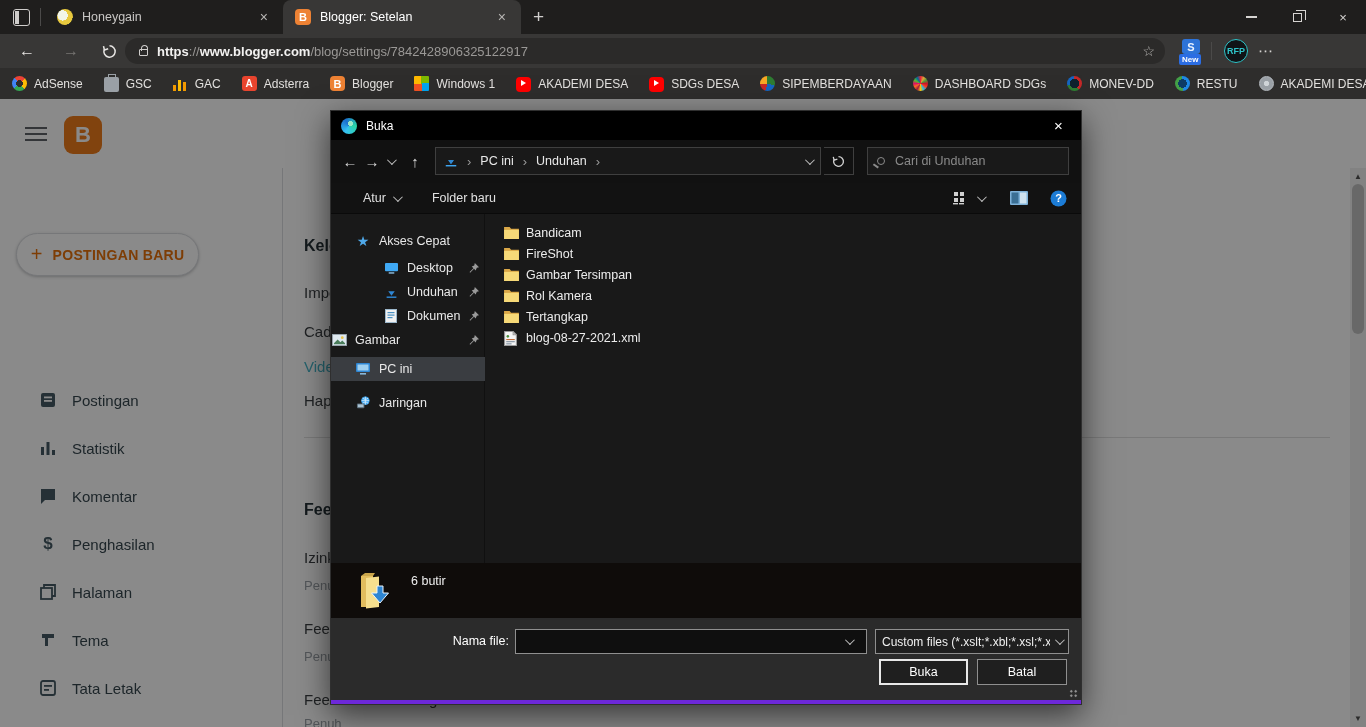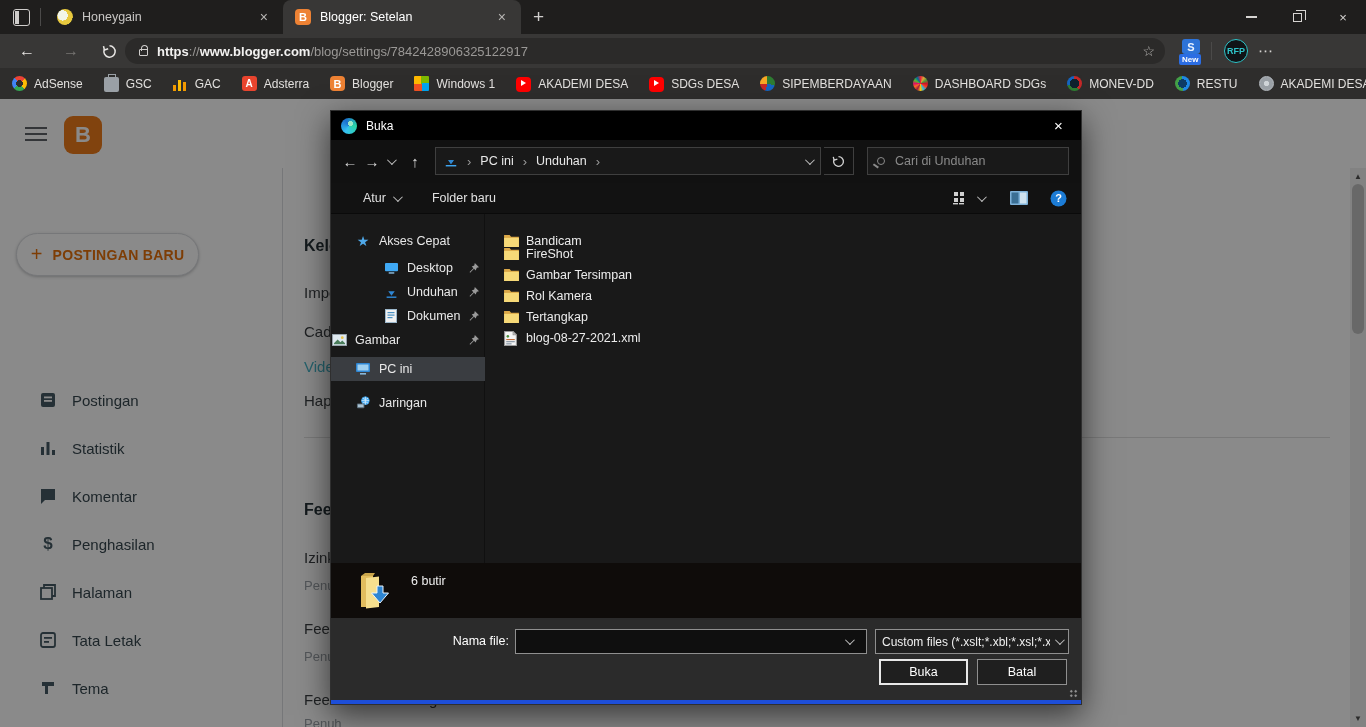--- a/index.html
+++ b/index.html
@@ -80,21 +80,21 @@
   .citem{position:absolute;font-size:15px;color:#3c4043;}
   .clink{color:#45b6c9;}
   .cgray{color:#9aa0a6;font-size:13px;}
   .cdivider{position:absolute;left:0;width:1026px;height:1px;background:#e0e0e0;}
   #pg-scroll{position:absolute;left:1350px;top:69px;width:16px;height:559px;background:#f1f1f1;}
   #pg-scroll .sa{position:absolute;left:0;width:16px;text-align:center;color:#505050;font-size:8px;}
   #pg-scroll .thumb{position:absolute;left:2px;top:16px;width:12px;height:150px;background:#c1c1c1;border-radius:6px;}
   #overlay{position:absolute;left:0;top:0;width:1366px;height:628px;background:rgba(0,0,0,0.46);}
 
   
-  #dlg{position:absolute;left:330px;top:110px;width:752px;height:595px;background:#1d4ed8;border:1px solid #2f2f2f;box-shadow:0 10px 30px rgba(0,0,0,.6);color:#e8e8e8;font-size:13px;}
+  #dlg{position:absolute;left:330px;top:110px;width:752px;height:595px;background:#6d28d9;border:1px solid #2f2f2f;box-shadow:0 10px 30px rgba(0,0,0,.6);color:#e8e8e8;font-size:13px;}
   #dlg-title{position:absolute;left:0;top:0;width:750px;height:29px;background:#000;display:flex;align-items:center;}
   .edge-ic{width:16px;height:16px;border-radius:50%;background:radial-gradient(circle at 60% 35%,#9be8c8 0 18%,transparent 19%),conic-gradient(from 210deg,#35c1f1,#1b6fd0,#2bd6a6,#35c1f1);margin:0 9px 0 10px;}
   #dlg-title .t{font-size:12px;color:#fff;}
   #dlg-close{position:absolute;right:0;top:0;width:45px;height:29px;display:flex;align-items:center;justify-content:center;color:#fff;font-size:15px;}
   #dlg-nav{position:absolute;left:0;top:29px;width:750px;height:43px;background:#111;display:flex;align-items:center;}
   .dnav{color:#dcdcdc;font-size:15px;width:22px;text-align:center;}
   .chev{display:inline-block;width:7px;height:7px;border-right:1.5px solid #bdbdbd;border-bottom:1.5px solid #bdbdbd;transform:rotate(45deg) translateY(-2px);}
   #crumbbox{position:absolute;left:104px;top:7px;width:386px;height:28px;background:#191919;border:1px solid #3f3f3f;display:flex;align-items:center;padding:0 8px;font-size:12.5px;color:#e8e8e8;}
   #crumbbox .sep{color:#9a9a9a;margin:0 9px;font-size:13px;}
   #crumbbox .cv{margin-left:auto;}
@@ -287,34 +287,34 @@
               <svg width="18" height="18" viewBox="0 0 18 18">
                 <rect x="2" y="5" width="11" height="11" fill="none" stroke="#455a64" stroke-width="1.8"></rect>
                 <path d="M5 5V2h11v11h-3" fill="none" stroke="#455a64" stroke-width="1.8"></path>
               </svg>
             </span>
           <span>Halaman</span>
         </div>
         <div class="mitem">
           <span class="mi">
               <svg width="18" height="18" viewBox="0 0 18 18">
+                <path d="M3 3h12v4H9v8H6V7H3z" fill="#455a64"></path>
+              </svg>
+            </span>
+          <span>Tema</span>
+        </div>
+        <div class="mitem">
+          <span class="mi">
+              <svg width="18" height="18" viewBox="0 0 18 18">
                 <rect x="2" y="2" width="14" height="14" rx="2" fill="none" stroke="#455a64" stroke-width="1.8"></rect>
                 <rect x="5" y="6" width="8" height="1.8" fill="#455a64"></rect>
                 <rect x="5" y="10" width="5" height="1.8" fill="#455a64"></rect>
               </svg>
             </span>
           <span>Tata Letak</span>
-        </div>
-        <div class="mitem">
-          <span class="mi">
-              <svg width="18" height="18" viewBox="0 0 18 18">
-                <path d="M3 3h12v4H9v8H6V7H3z" fill="#455a64"></path>
-              </svg>
-            </span>
-          <span>Tema</span>
         </div>
         <div class="mitem active">
           <span class="mi"></span>
 
         </div>
 
       </div>
     </div>
 
     <div id="bcontent">
@@ -479,21 +479,21 @@
                 <path d="M6 5h8M10 .8v8.4M7 2.2c2 1.8 4 1.8 6 0M7 7.8c2-1.8 4-1.8 6 0" stroke="#d8ecfa" stroke-width=".9" fill="none"></path>
                 <rect x="1" y="8" width="8" height="5" rx="1" fill="#5a6b77"></rect>
                 <rect x="2" y="9" width="6" height="3" fill="#aac3d4"></rect>
               </svg>
             </span>
           <span>Jaringan</span>
         </div>
       </div>
 
       <div id="filelist">
-        <div class="frow" style="top:16px;">
+        <div class="frow" style="top:8px;">
           <span class="fi"><svg width="15" height="13" viewBox="0 0 16 14">
                 <path d="M0 1h6l1.5 2H16v11H0z" fill="#dba848"></path>
                 <path d="M0 4.2h16V14H0z" fill="#f6d978"></path>
               </svg></span>
           <span>Bandicam</span>
         </div>
         <div class="frow" style="top:29px;">
           <span class="fi"><svg width="15" height="13" viewBox="0 0 16 14">
                 <path d="M0 1h6l1.5 2H16v11H0z" fill="#dba848"></path>
                 <path d="M0 4.2h16V14H0z" fill="#f6d978"></path>

